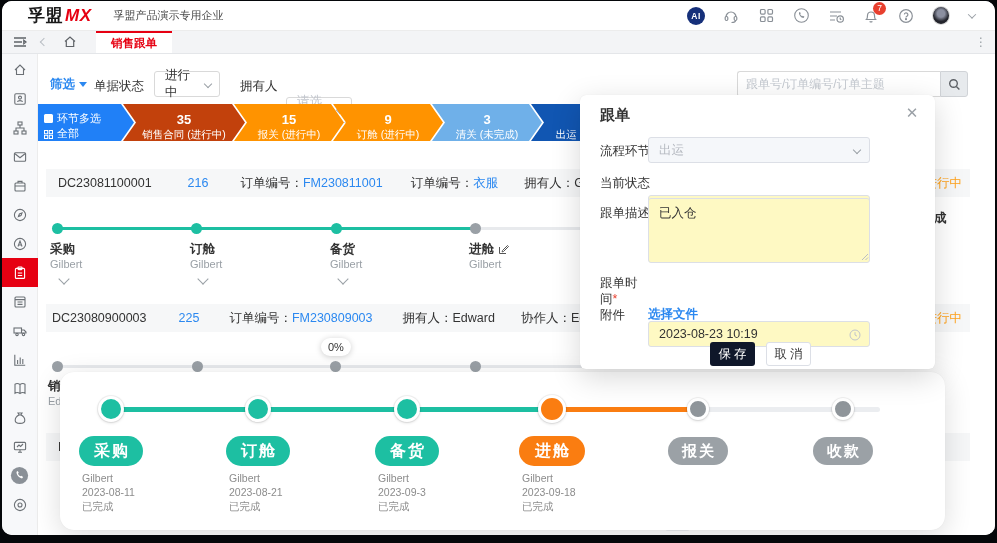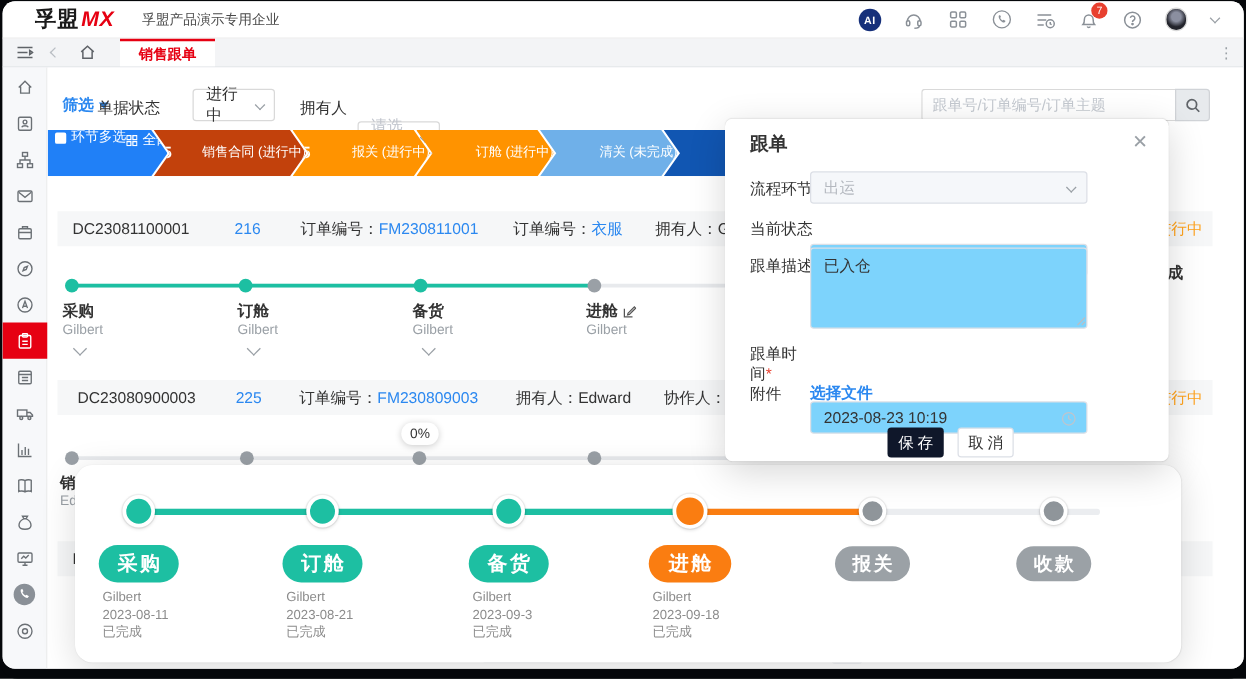--- a/index.html
+++ b/index.html
@@ -41,21 +41,21 @@
   .f-filter { font-size:12.5px; color:#2b88f0; font-weight:bold; display:flex; align-items:center; gap:4px; }
   .tri-dn { width:0; height:0; border-left:4px solid transparent; border-right:4px solid transparent; border-top:5px solid #2b88f0; }
   .sel { height:26px; border:1px solid #d9d9d9; border-radius:3px; background:#fff; display:flex; align-items:center; font-size:12.5px; color:#333; padding:0 22px 0 10px; position:relative; }
   .sel .sc { position:absolute; right:8px; top:9px; }
   .sel.placeholder { color:#c0c4cc; }
   .search-input { height:26px; border:1px solid #d9d9d9; border-right:none; border-radius:3px 0 0 3px; font-size:12px; padding:0 8px; color:#333; width:203px; outline:none; font-family:inherit; }
   .search-input::placeholder { color:#c3c8cf; }
   .search-btn { height:26px; width:28px; border:1px solid #d0d3d7; border-radius:0 3px 3px 0; background:#e7eaed; display:flex; align-items:center; justify-content:center; }
 
   
-  .stage { position:absolute; top:50px; height:37px; color:#fff; display:flex; flex-direction:row; align-items:center; justify-content:space-between; line-height:1.25; }
+  .stage { position:absolute; top:50px; height:37px; color:#fff; display:flex; flex-direction:column; align-items:center; justify-content:flex-end; line-height:1.25; }
   .stage .c1 { font-size:13px; font-weight:bold; }
   .stage .c2 { font-size:10.5px; white-space:nowrap; }
   .clip-first { clip-path: polygon(0 0, calc(100% - 13px) 0, 100% 50%, calc(100% - 13px) 100%, 0 100%); }
   .clip-mid { clip-path: polygon(0 0, calc(100% - 13px) 0, 100% 50%, calc(100% - 13px) 100%, 0 100%, 13px 50%); }
 
   .strip { position:absolute; left:8px; width:924px; height:28px; background:#f6f7f8; display:flex; align-items:center; font-size:12.5px; color:#333; padding:0 8px 0 4px; }
   .blue { color:#2b88f0; }
   .status-right { margin-left:auto; color:#ffa21a; font-size:12.5px; }
 
   .track { position:absolute; height:3px; border-radius:2px; background:#e8eaed; }
@@ -65,21 +65,21 @@
   .step-owner { position:absolute; font-size:11px; color:#9aa0a6; }
   .chev-dn { position:absolute; width:8px; height:8px; border-right:1.5px solid #9aa0a6; border-bottom:1.5px solid #9aa0a6; transform:rotate(45deg); }
 
   .tip-bubble { position:absolute; background:#fff; border-radius:10px; box-shadow:0 1px 6px rgba(0,0,0,.2); font-size:11px; color:#333; padding:3px 7px; }
 
   
   .modal { position:absolute; left:578px; top:94px; width:355px; height:274px; background:#fff; border-radius:6px; box-shadow:0 8px 30px rgba(0,0,0,.16), 0 0 1px rgba(0,0,0,.1); z-index:30; }
   .m-title { position:absolute; left:20px; top:11px; font-size:15px; font-weight:bold; color:#333; }
   .m-close { position:absolute; right:14px; top:9px; font-size:15px; color:#9aa0a6; width:18px; height:18px; display:flex; align-items:center; justify-content:center; }
   .m-label { position:absolute; left:20px; font-size:12.5px; color:#333; }
-  .m-ctl { position:absolute; left:68px; width:222px; border:1px solid #dcdfe6; border-radius:3px; background:#7dd3fc; font-size:12.5px; color:#333; }
+  .m-ctl { position:absolute; left:68px; width:222px; border:1px solid #dcdfe6; border-radius:3px; background:#fef9c3; font-size:12.5px; color:#333; }
   .m-sel { height:26px; display:flex; align-items:center; padding:0 24px 0 10px; position:relative; }
   .m-sel .sc { position:absolute; right:9px; top:9px; }
   .m-sel.disabled { background:#f5f7fa; color:#b4b8bf; }
   .m-textarea { height:65px; padding:6px 10px; font-family:inherit; font-size:12.5px; color:#333; resize:none; outline:none; }
   .m-input { height:26px; padding:0 26px 0 10px; display:flex; align-items:center; position:relative; }
   .m-link { position:absolute; left:68px; font-size:12.5px; color:#2b88f0; font-weight:bold; }
   .m-btn { position:absolute; height:24px; border-radius:3px; font-size:12.5px; display:flex; align-items:center; justify-content:center; letter-spacing:3px; padding-left:3px; }
   .m-btn.save { left:130px; top:247px; width:45px; background:#0f172a; color:#fff; }
   .m-btn.cancel { left:186px; top:247px; width:45px; background:#fff; border:1px solid #dcdfe6; color:#333; }
   .req { color:#e8402f; }
@@ -286,21 +286,21 @@
           </svg>
         </div>
   </div>
 
   <div class="content">
 
     <div class="abs f-filter" style="left:12px; top:22px;">
       <span>筛选</span>
           <span class="tri-dn"></span>
     </div>
-    <div class="abs f-label" style="left:40px; top:24px;">单据状态</div>
+    <div class="abs f-label" style="left:56px; top:24px;">单据状态</div>
     <div class="abs sel" style="left:116px; top:17px; width:66px;">
       <span>进行中</span>
           <span class="chev sc"></span>
     </div>
     <div class="abs f-label" style="left:202px; top:24px;">拥有人</div>
     <div class="abs sel placeholder" style="left:248px; top:17px; width:66px;">
       <span>请选择</span>
           <span class="chev sc"></span>
     </div>
     <div class="abs" style="left:699px; top:17px; display:flex;">
@@ -388,21 +388,21 @@
             <path d="M4.5 6.5L9.5 1.5l1 1L5.5 7.5l-1.4.4z"></path>
           </svg>
     </div>
     <div class="step-owner" style="left:431px; top:204px;">Gilbert</div>
     <div class="chev-dn" style="left:22px; top:221px;"></div>
     <div class="chev-dn" style="left:161px; top:221px;"></div>
     <div class="chev-dn" style="left:301px; top:221px;"></div>
     <div class="abs" style="left:896px; top:156px; font-size:12.5px; font-weight:bold; color:#333;">成</div>
 
     <div class="strip" style="top:250px;">
-      <span style="margin-left:12px;">DC23080900003</span>
+      <span style="margin-left:2px;">DC23080900003</span>
       <span class="blue" style="margin-left:32px;">225</span>
       <span style="margin-left:30px;">订单编号：</span>
       <span class="blue">FM230809003</span>
       <span style="margin-left:30px;">拥有人：</span>
       <span>Edward</span>
       <span style="margin-left:26px;">协作人：</span>
       <span>Edward</span>
       <span class="status-right">进行中</span>
     </div>
 

